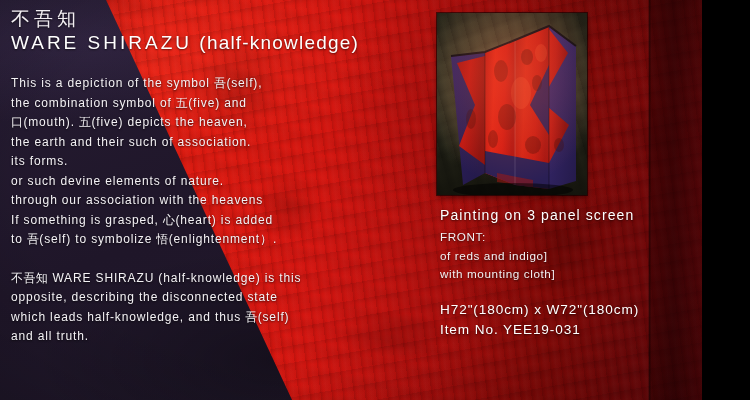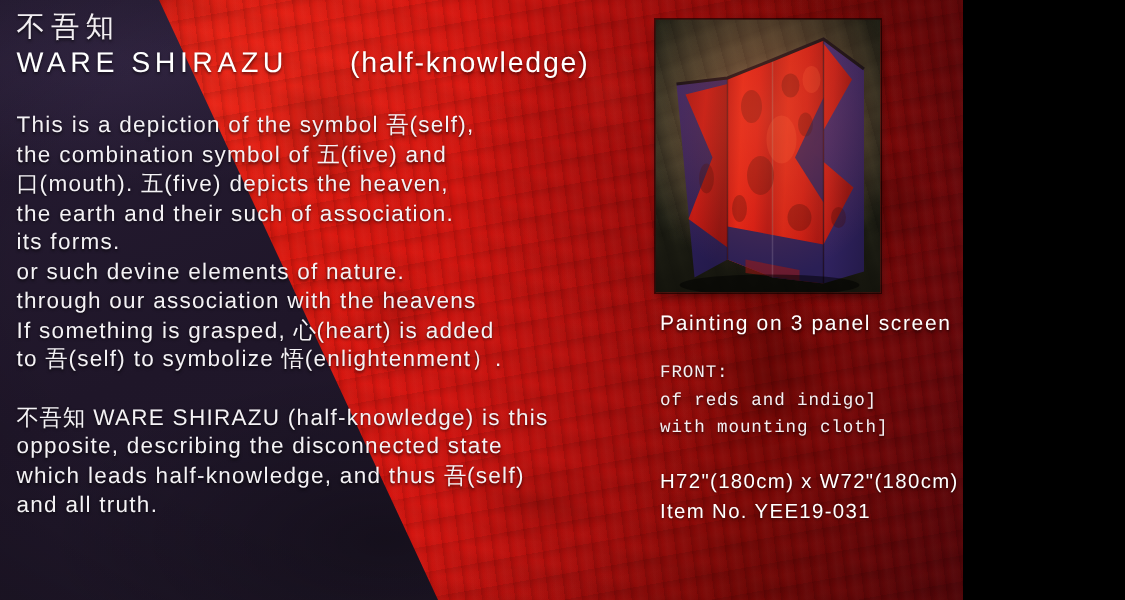--- a/index.html
+++ b/index.html
@@ -2,21 +2,21 @@
 <html><head>
 <meta charset="utf-8">
 <style>
   html, body {
     margin: 0;
     padding: 0;
     background: #000;
   }
   #page {
     position: relative;
-    width: 642px;
+    width: 702px;
     height: 400px;
     overflow: hidden;
     font-family: "Liberation Sans", sans-serif;
   }
 
   
   .bg-base {
     position: absolute;
     inset: 0;
     background:
@@ -100,25 +100,25 @@
     color: #ffffff;
     font-size: 19px;
     line-height: 24px;
     letter-spacing: 2.1px;
     font-weight: normal;
     margin: 0;
     white-space: nowrap;
     text-shadow: 0 1px 2px rgba(0,0,0,0.55);
   }
   .romaji-title .big { letter-spacing: 3px; margin-top: 14px; }
-  .romaji-title .paren { letter-spacing: 1.2px; margin-left: 34px; }
+  .romaji-title .paren { letter-spacing: 1.2px; }
 
   .para {
     color: #f4f2f5;
-    font-size: 15px;
+    font-size: 12px;
     line-height: 19.5px;
     letter-spacing: 0.85px;
     margin: 0;
     text-shadow: 0 1px 2px rgba(0,0,0,0.62);
   }
   .para .cjk { font-family: "DejaVu Sans", sans-serif; letter-spacing: 0.4px; }
   .para-block-1 { margin-top: 19px; }
   .para-block-2 { margin-top: 19px; }
 
   .right-col {
@@ -126,32 +126,31 @@
     left: 440px;
     top: 205px;
     width: 300px;
     z-index: 6;
   }
   .r-head {
     color: #ffffff;
     font-size: 14px;
     line-height: 21px;
     letter-spacing: 1.1px;
-    margin: 0 0 13px 0;
+    margin: 0 0 2px 0;
     text-shadow: 0 1px 2px rgba(0,0,0,0.6);
   }
   .r-line {
     color: #f3f0f3;
     font-size: 11.7px;
     line-height: 18.5px;
     letter-spacing: 0.6px;
     margin: 0;
     white-space: nowrap;
     text-shadow: 0 1px 2px rgba(0,0,0,0.6);
-    font-family: Liberation Mono, monospace;
   }
   .r-dims {
     color: #ffffff;
     font-size: 13.6px;
     line-height: 20px;
     letter-spacing: 0.9px;
     margin: 0;
     text-shadow: 0 1px 2px rgba(0,0,0,0.6);
   }
   .r-gap { height: 16px; }

